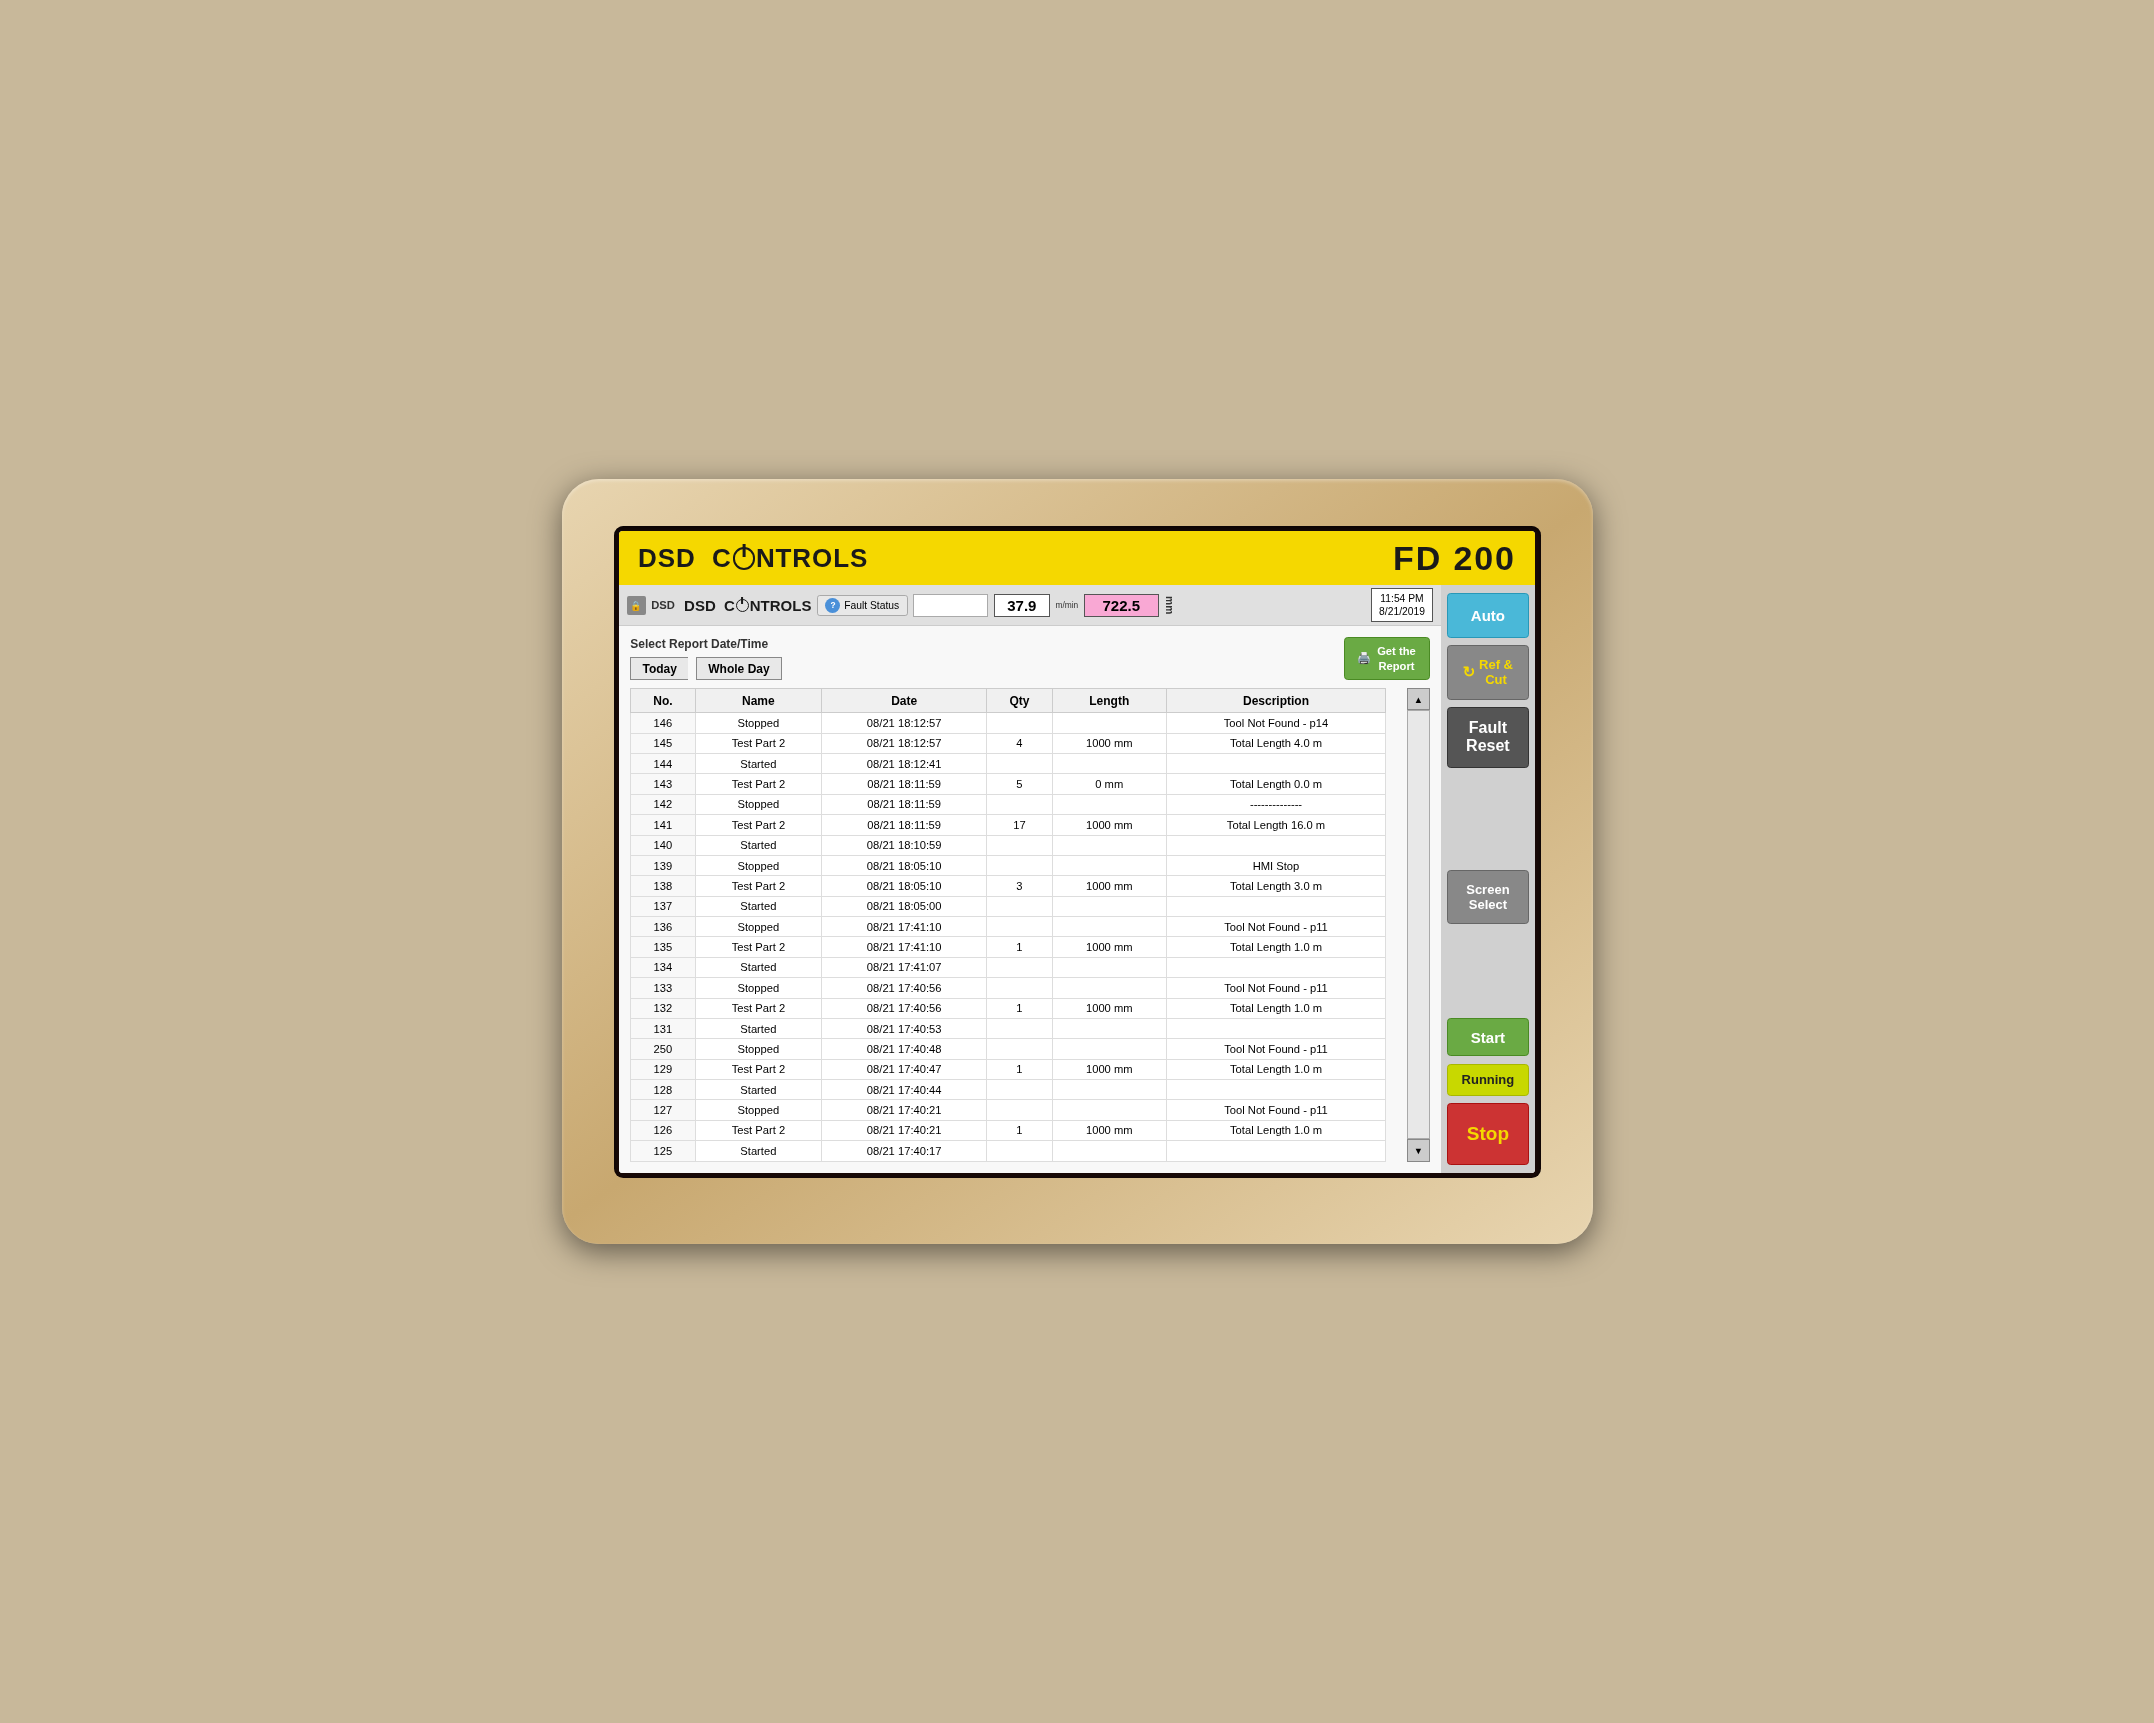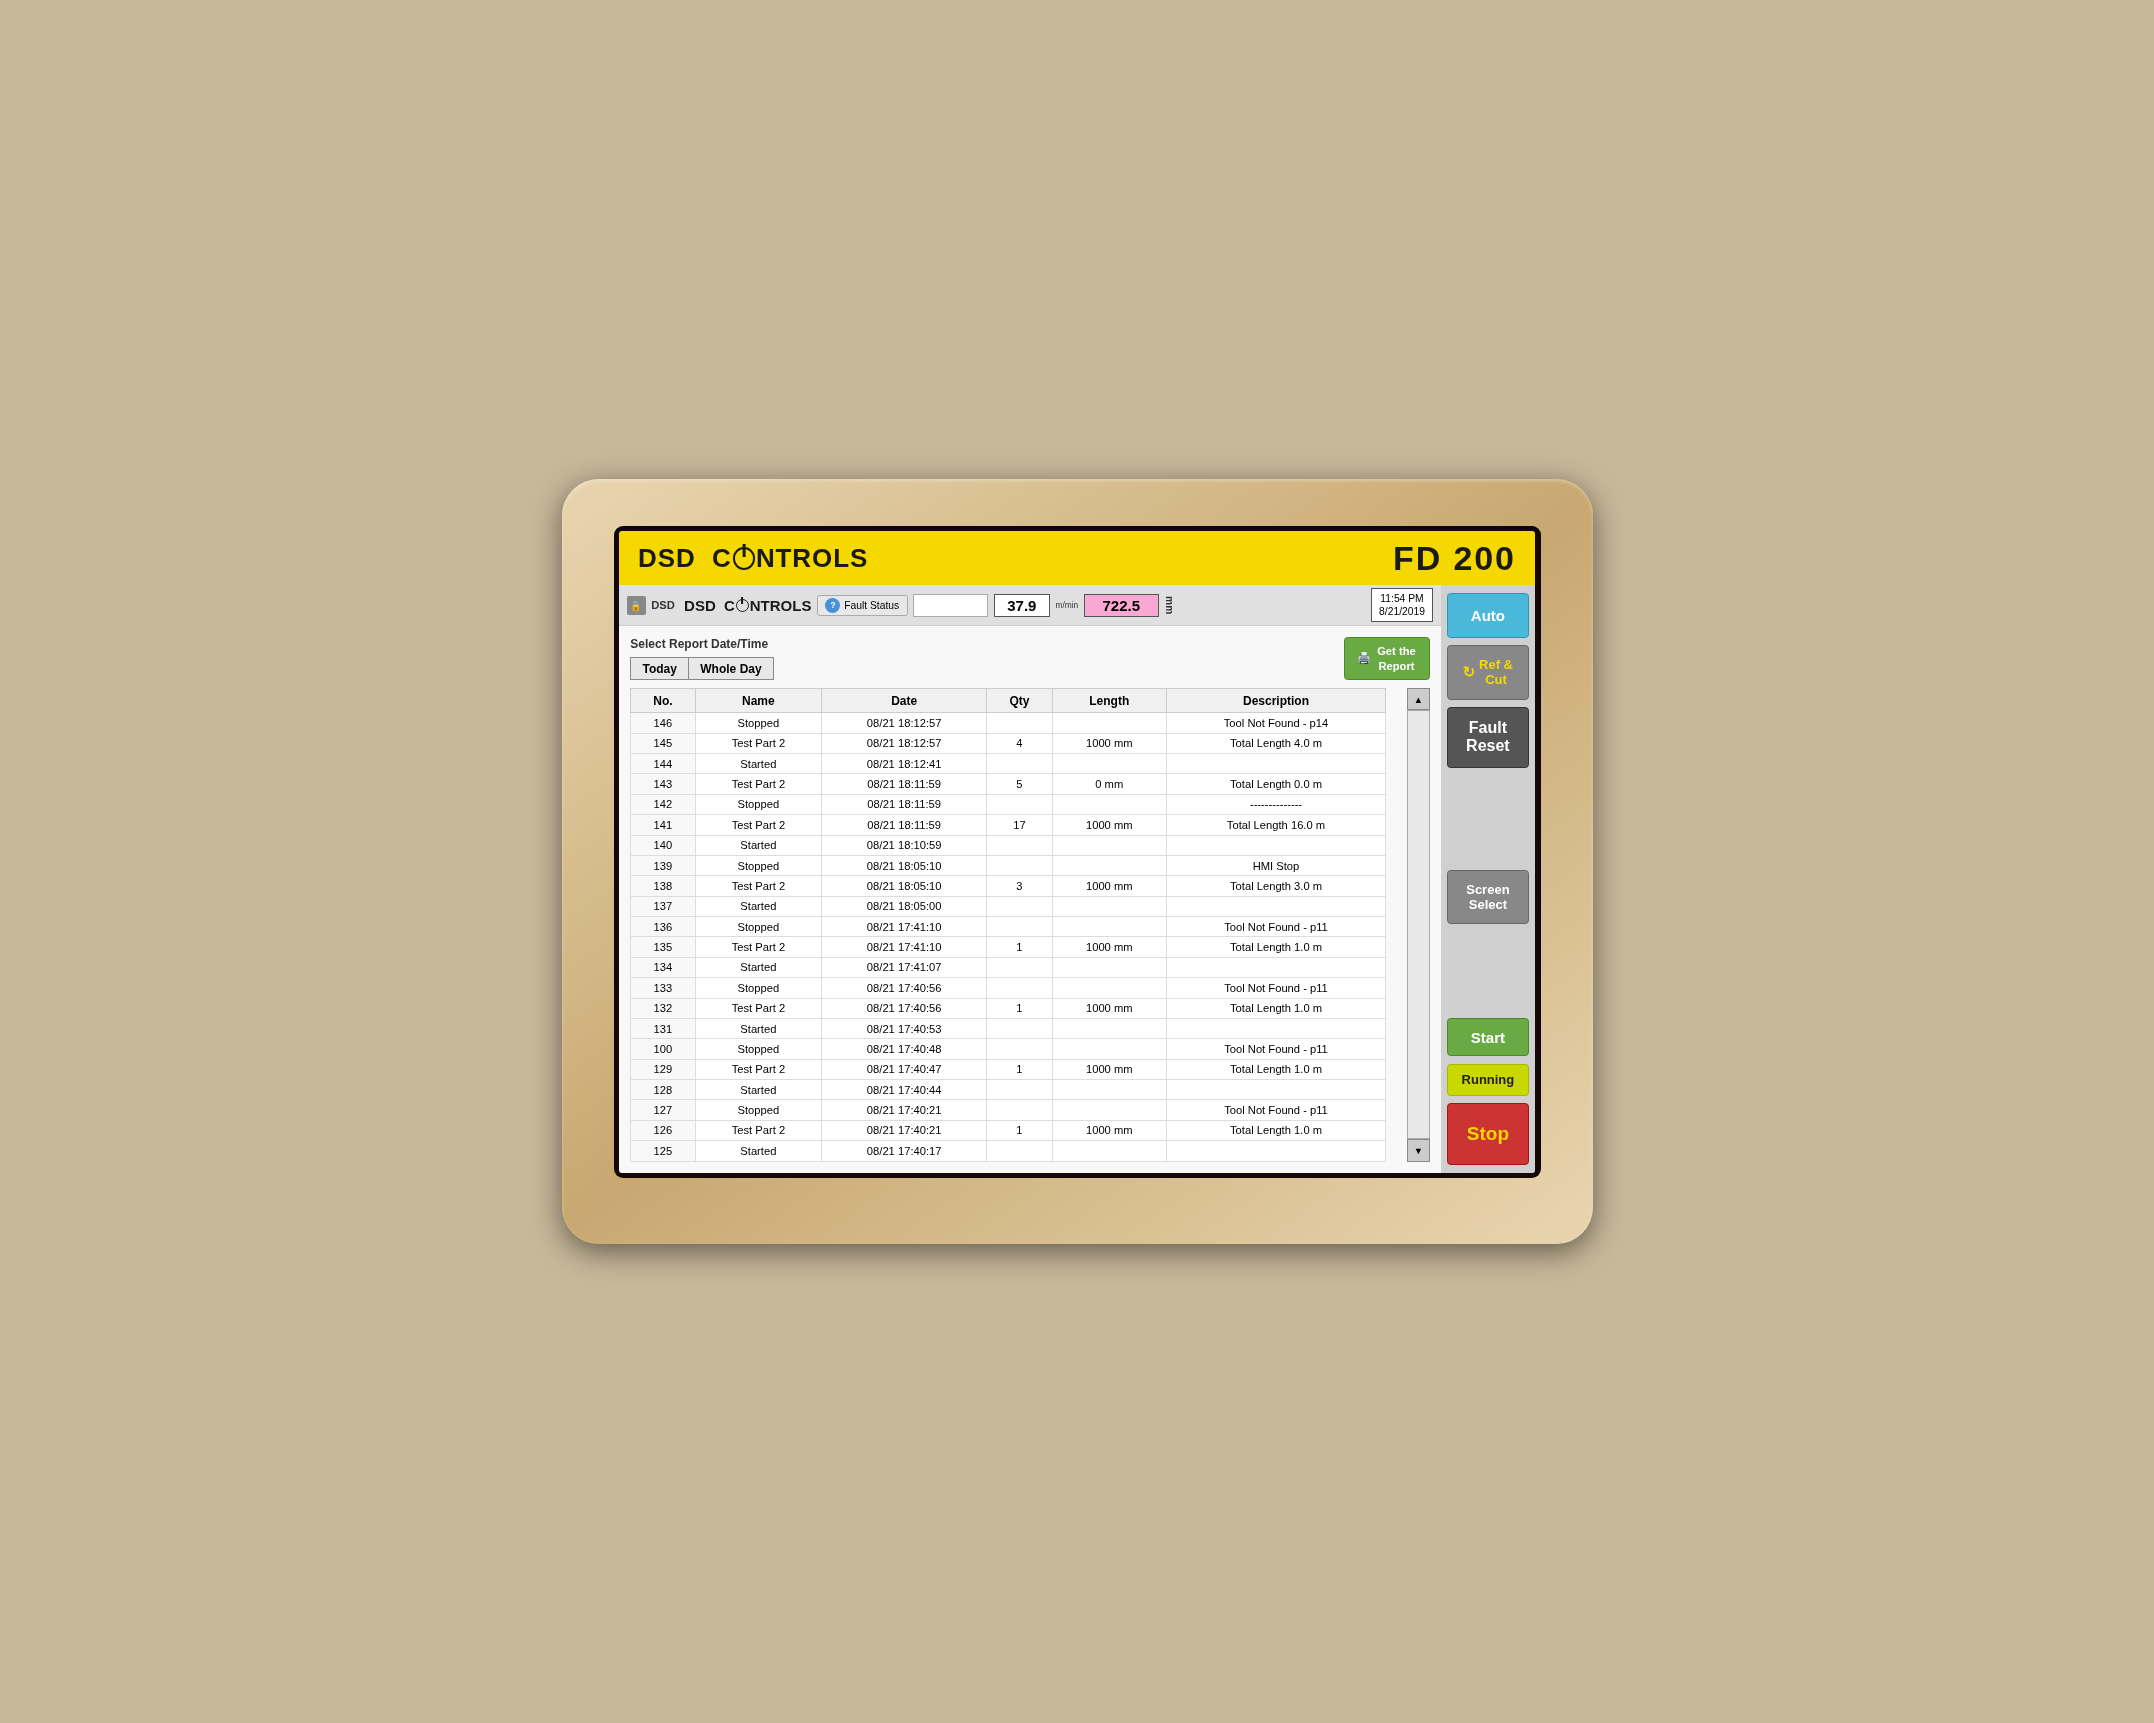--- a/index.html
+++ b/index.html
@@ -165,21 +165,21 @@
       margin-bottom: 7.5px;
     }
     .report-title {
       font-size: 12px;
       font-weight: bold;
       color: #333;
       margin-bottom: 5.6px;
     }
     .report-filter-row {
       display: flex;
-      gap: 0;
+      gap: 8px;
       align-items: center;
     }
     .filter-btn {
       border: 0.9px solid #888;
       background: #e8e8e8;
       padding: 3.7px 11.2px;
       font-size: 12px;
       font-weight: bold;
       cursor: pointer;
     }
@@ -598,21 +598,21 @@
                       </tr>
                       <tr>
                         <td>131</td>
                         <td>Started</td>
                         <td>08/21 17:40:53</td>
                         <td></td>
                         <td></td>
                         <td></td>
                       </tr>
                       <tr>
-                        <td>100</td>
+                        <td>250</td>
                         <td>Stopped</td>
                         <td>08/21 17:40:48</td>
                         <td></td>
                         <td></td>
                         <td>Tool Not Found - p11</td>
                       </tr>
                       <tr>
                         <td>129</td>
                         <td>Test Part 2</td>
                         <td>08/21 17:40:47</td>

